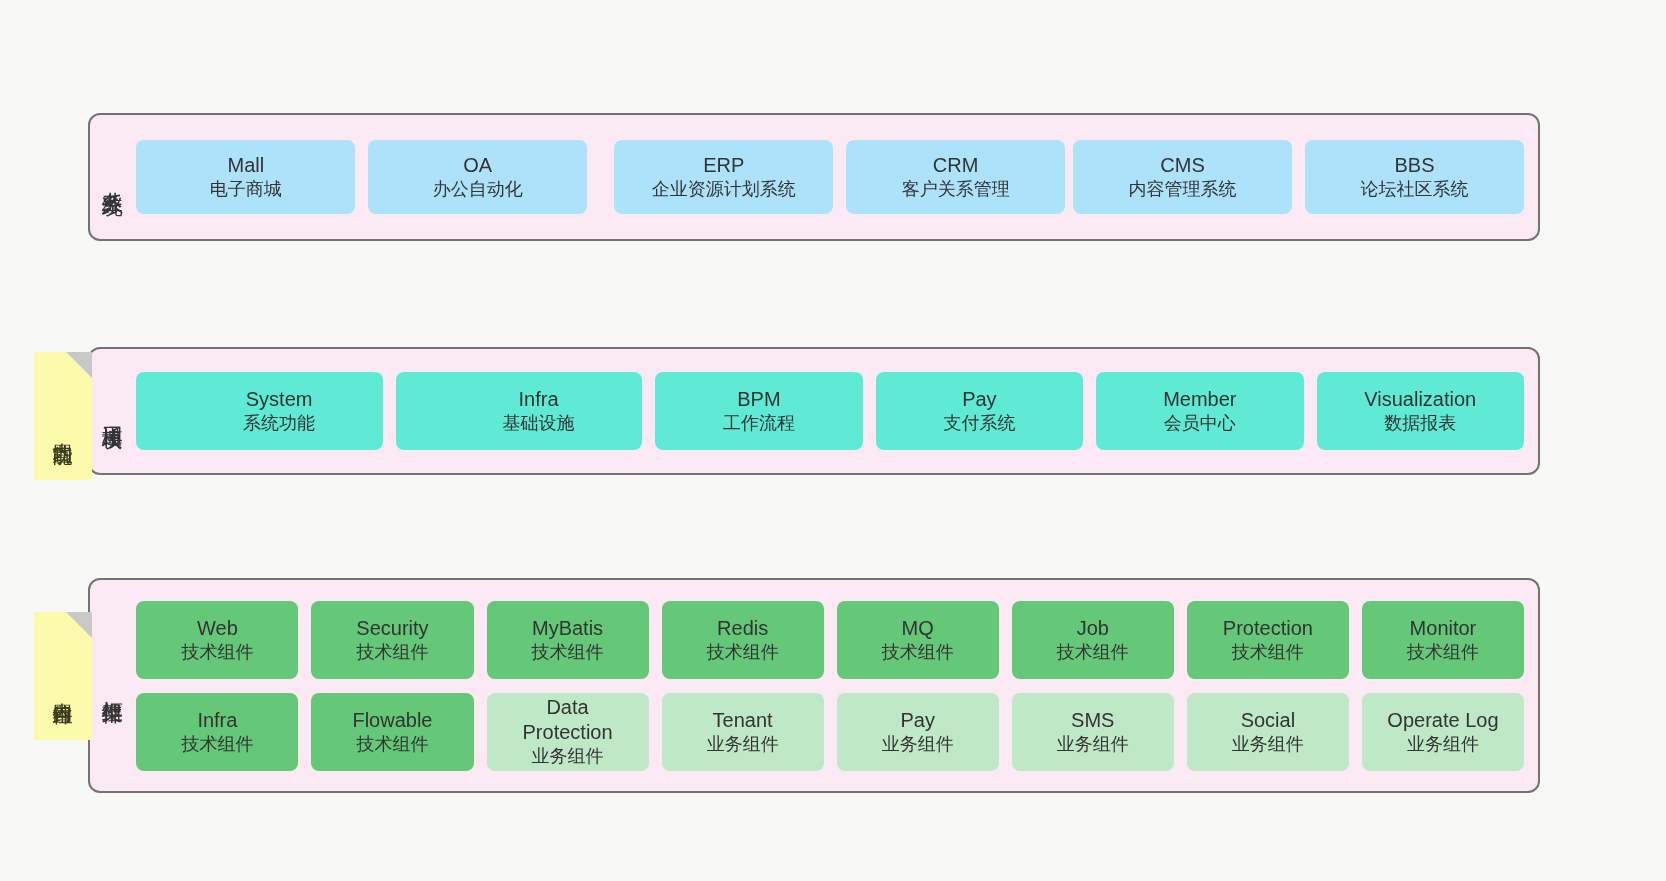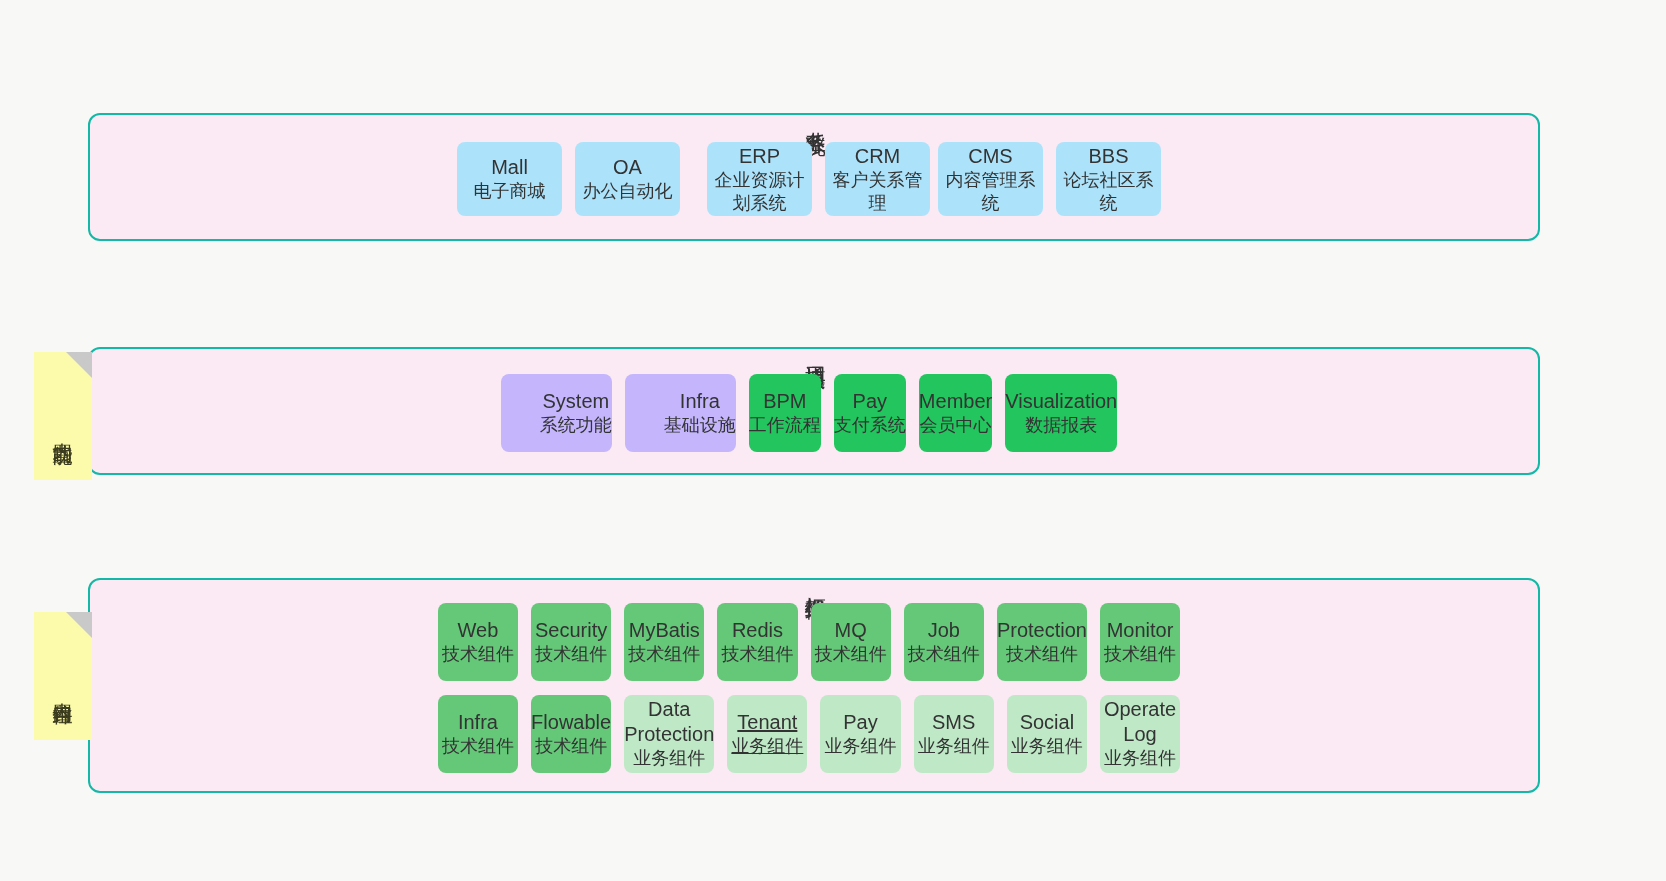--- a/index.html
+++ b/index.html
@@ -20,25 +20,24 @@
     position: relative;
     width: 1666px;
     height: 881px;
   }
 
   
   .band {
     position: absolute;
     box-sizing: border-box;
     background: #fbeaf4;
-    border: 2px solid #14b8a6;
+    border: 2px solid #737373;
     border-radius: 12px;
     display: flex;
     align-items: center;
-    flex-direction: column;
   }
 
   
   .band-label {
     flex: 0 0 auto;
     writing-mode: vertical-rl;
     text-orientation: upright;
     font-size: 21px;
     line-height: 1.16;
     letter-spacing: 1px;
@@ -83,22 +82,22 @@
     justify-content: center;
     text-align: center;
     line-height: 1.25;
     flex: 1 1 0;
     user-select: none;
   }
   .card .t1 { font-size: 20px; }
   .card .t2 { font-size: 18px; }
 
   .c-blue        { background: #ace3fb; }
-  .c-red         { background: #c4b5fd; padding-left: 39px; }
-  .c-pink        { background: #22c55e; }
+  .c-red         { background: #5eead4; padding-left: 39px; }
+  .c-pink        { background: #5eead4; }
   .c-green-dark  { background: #64c878; }
   .c-green-light { background: #bfe8c6; }
 
   
   .sticky {
     position: absolute;
     background: #fcfbab;
     box-sizing: border-box;
     display: flex;
     align-items: center;
@@ -261,21 +260,21 @@
           <span class="t2">技术组件</span>
         </div>
         <div class="card c-green-dark" style="height:78px;">
           <span class="t1">Flowable</span>
           <span class="t2">技术组件</span>
         </div>
         <div class="card c-green-light" style="height:78px;">
           <span class="t1" style="max-width:100px;">Data Protection</span>
           <span class="t2">业务组件</span>
         </div>
-        <div class="card c-green-light" style="height:78px;text-decoration:underline;">
+        <div class="card c-green-light" style="height:78px;">
           <span class="t1">Tenant</span>
           <span class="t2">业务组件</span>
         </div>
         <div class="card c-green-light" style="height:78px;">
           <span class="t1">Pay</span>
           <span class="t2">业务组件</span>
         </div>
         <div class="card c-green-light" style="height:78px;">
           <span class="t1">SMS</span>
           <span class="t2">业务组件</span>

